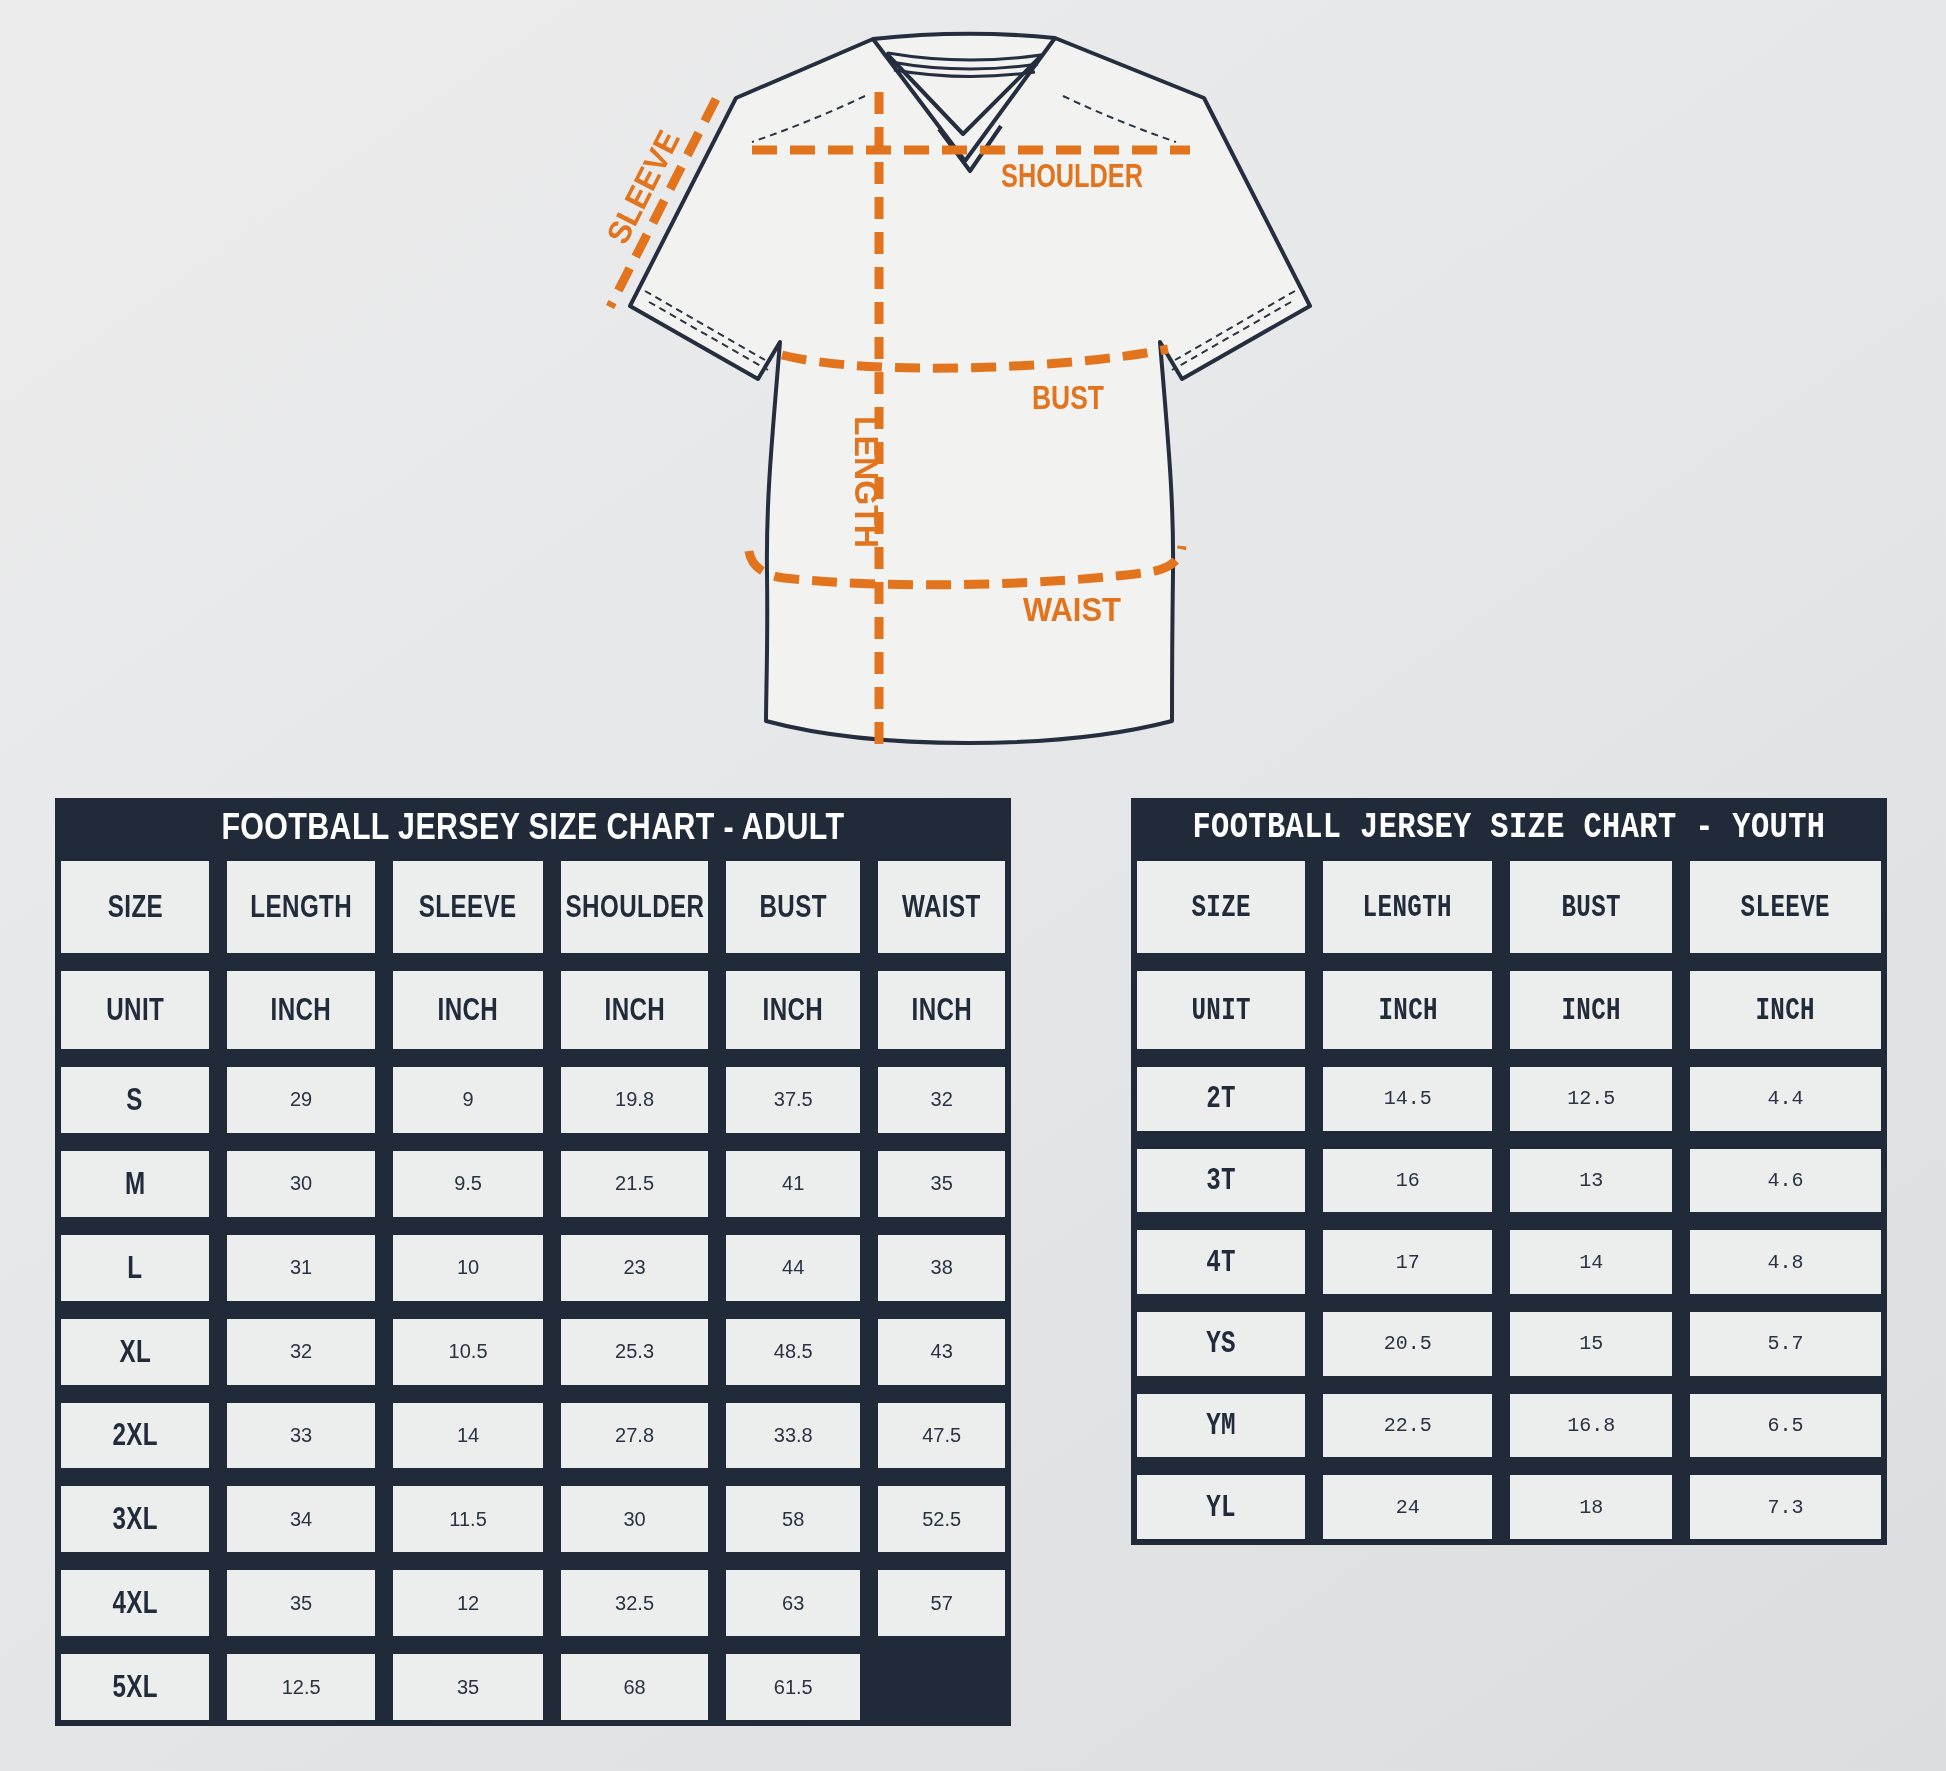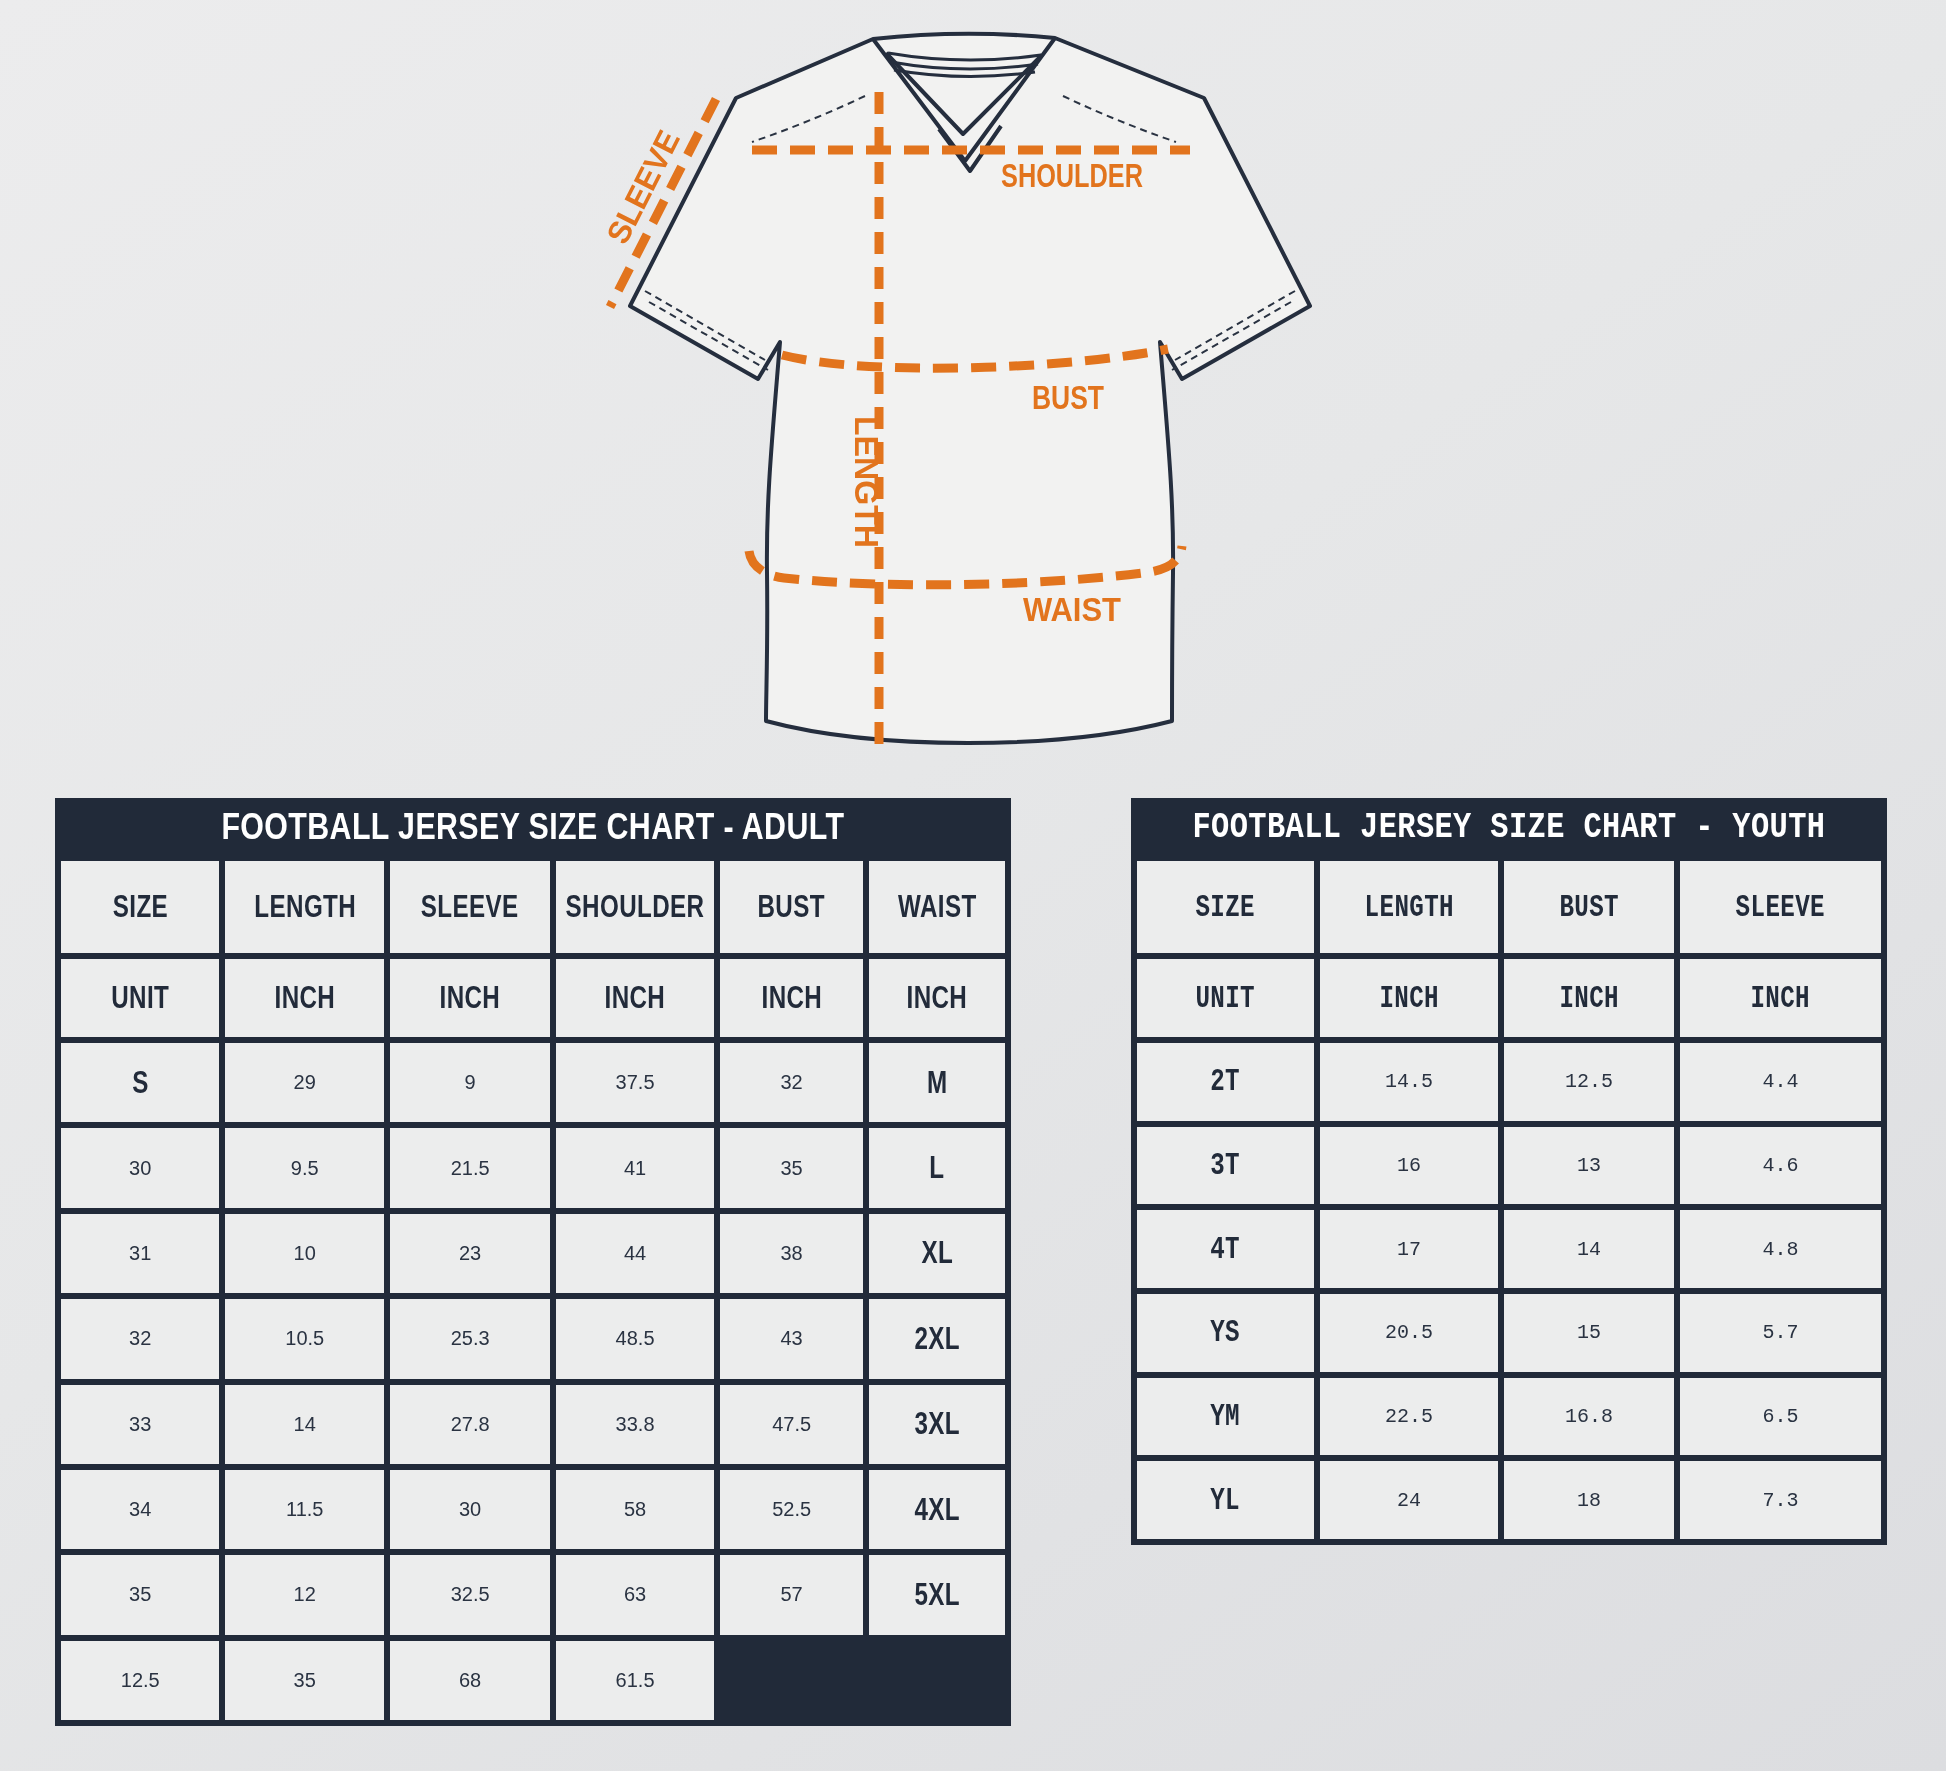--- a/index.html
+++ b/index.html
@@ -22,21 +22,21 @@
   .table-title{
     height:57px;background:#212a39;color:#ffffff;
     display:flex;align-items:center;justify-content:center;
   }
   .table-title span{
     font-weight:bold;font-size:37px;letter-spacing:.5px;
     transform:scaleX(.82);white-space:nowrap;
   }
 
   .grid{
-    display:grid;gap:6px;background:#212a39;border:6px solid #212a39;
+    display:grid;gap:18px;background:#212a39;border:6px solid #212a39;
     box-sizing:border-box;
   }
   .adult-grid{
     grid-template-columns:180fr 180fr 182fr 179fr 163fr 154fr;
     grid-template-rows:92px 78px repeat(8,1fr);
     height:871px;
   }
   .youth-grid{
     grid-template-columns:177fr 178fr 170fr 201fr;
     grid-template-rows:92px 78px repeat(6,1fr);
@@ -144,20 +144,23 @@
         <div class="cell">
           <span class="cond">S</span>
         </div>
         <div class="cell">
           <span class="num">29</span>
         </div>
         <div class="cell">
           <span class="num">9</span>
         </div>
         <div class="cell">
+          <span class="num">19.8</span>
+        </div>
+        <div class="cell">
           <span class="num">37.5</span>
         </div>
         <div class="cell">
           <span class="num">32</span>
         </div>
         <div class="cell">
           <span class="cond">M</span>
         </div>
         <div class="cell">
           <span class="num">30</span>

